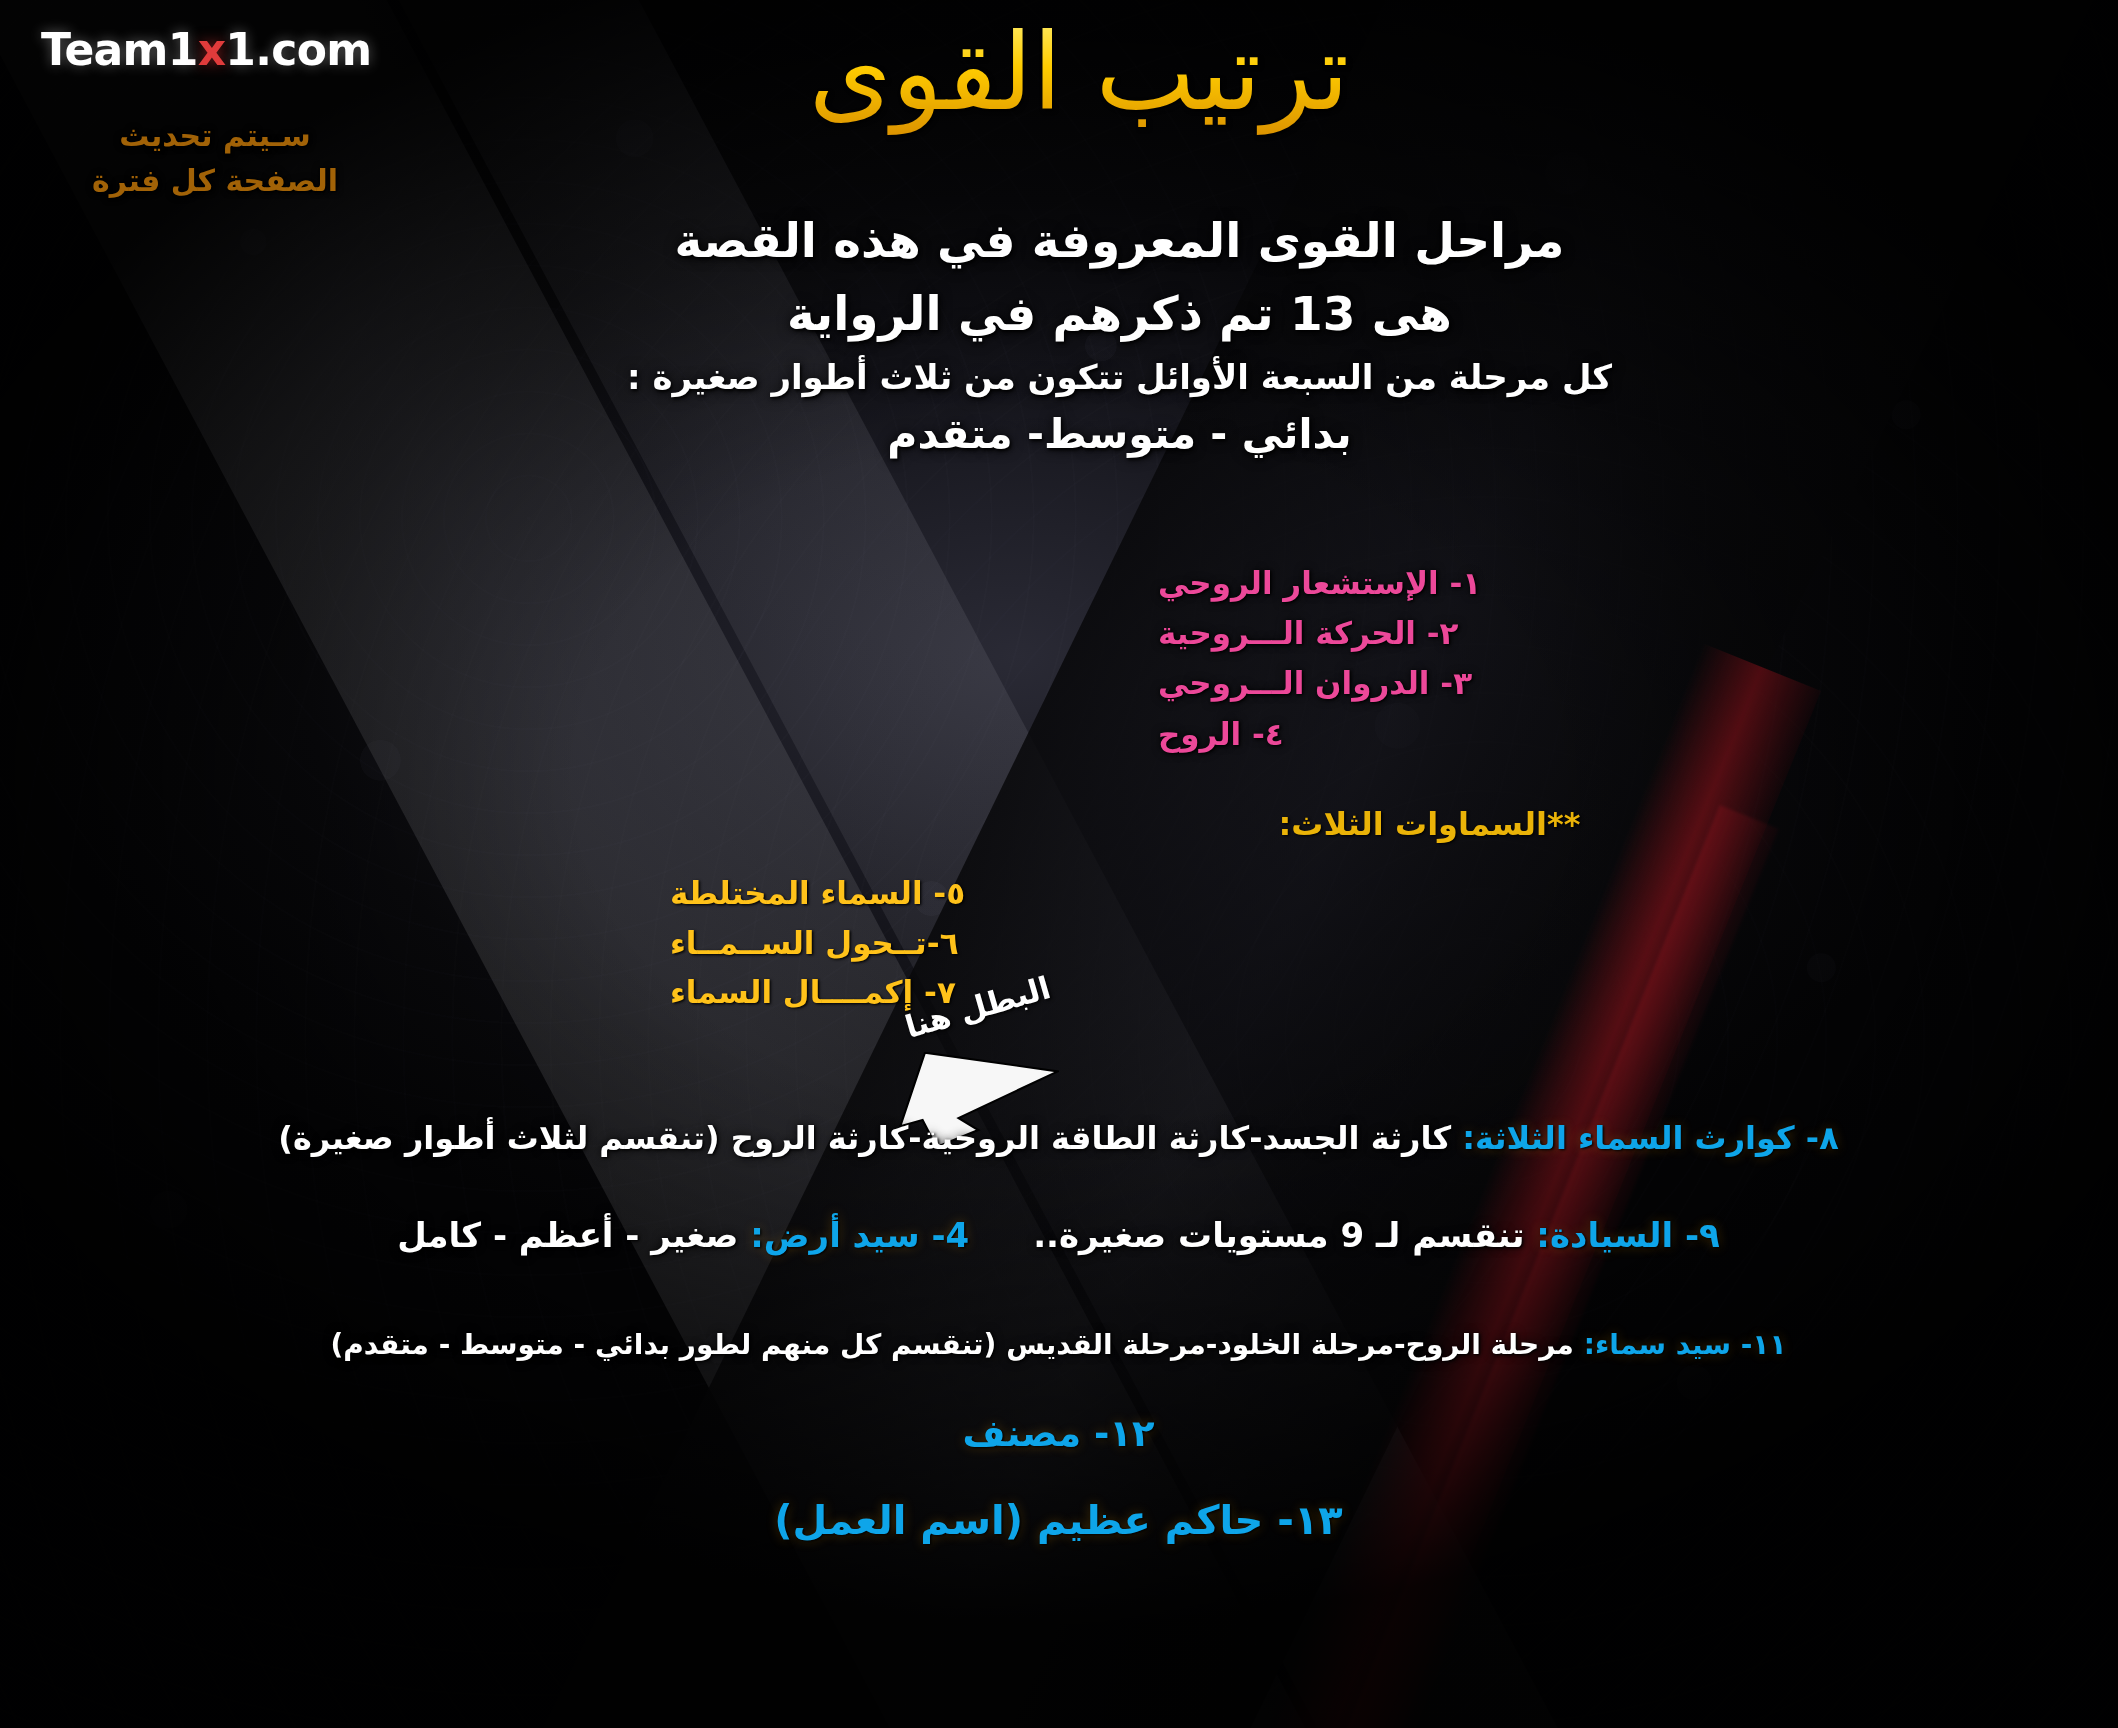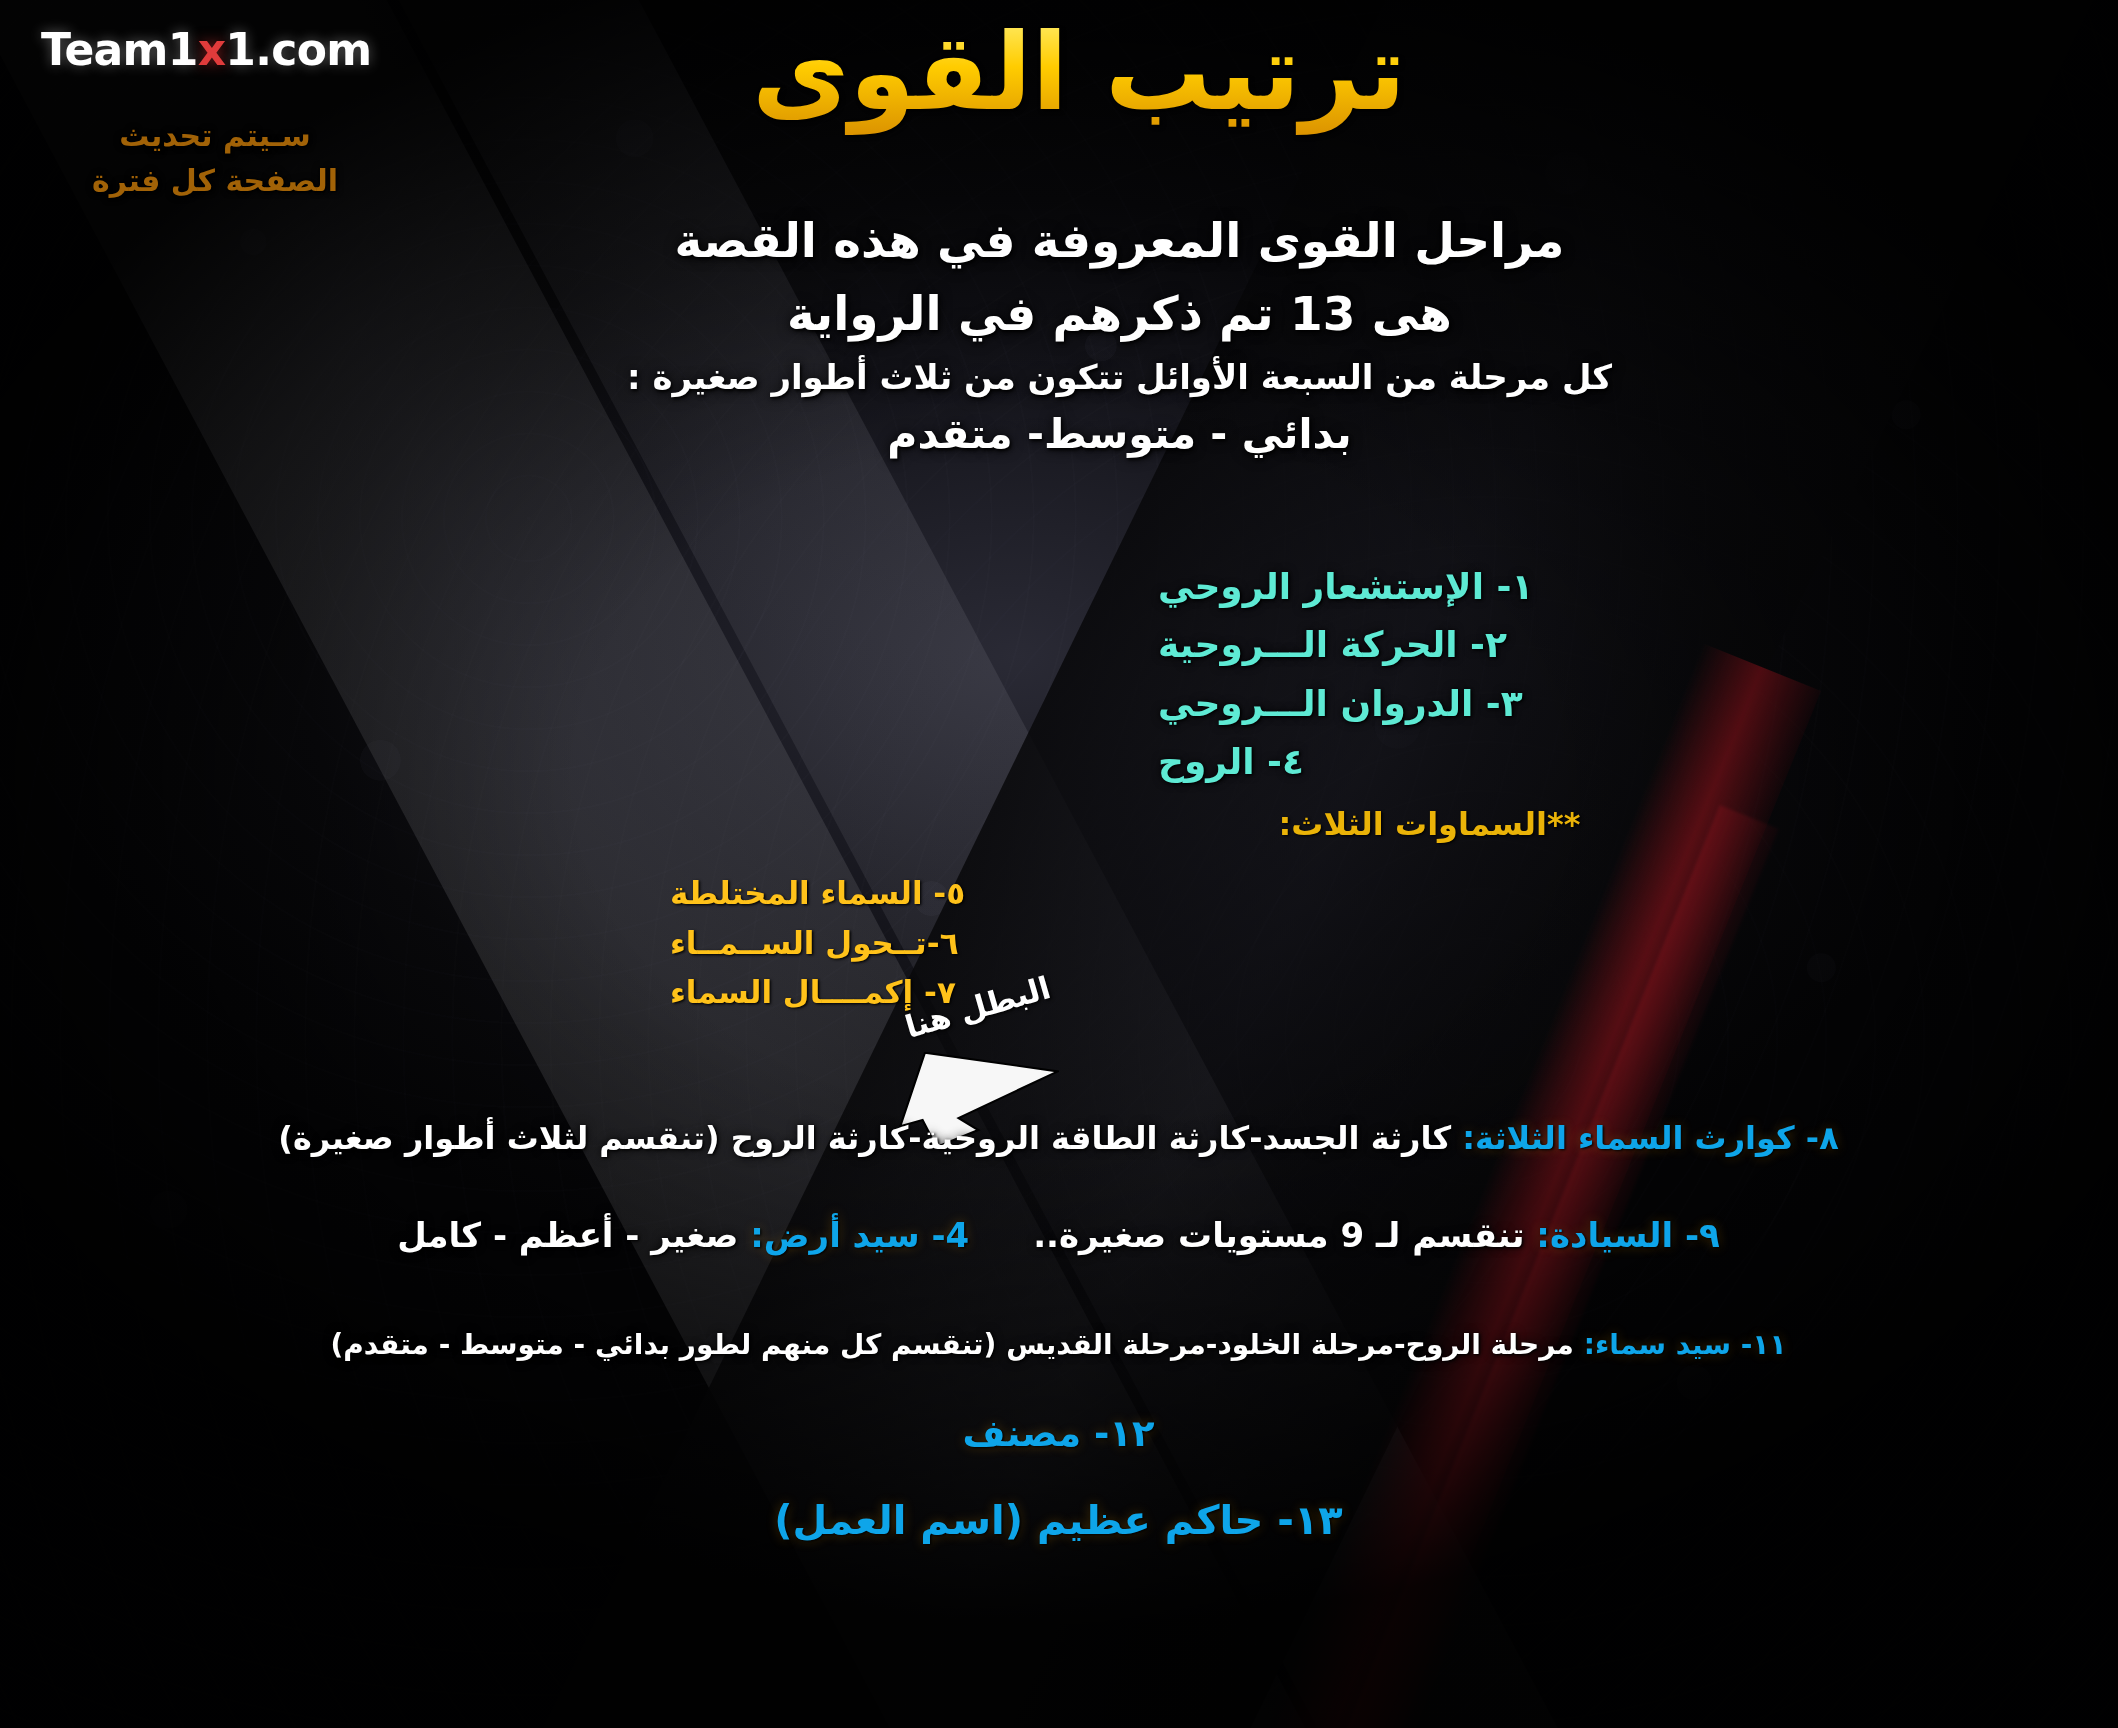--- a/index.html
+++ b/index.html
@@ -156,21 +156,21 @@
 
   
   .main-title {
     position: absolute;
     top: 7px;
     right: 0;
     left: 0;
     text-align: center;
     font-family: "DejaVu Sans", sans-serif;
     font-size: 106px;
-    font-weight: bold;
+    font-weight: normal;
     color: #ffd400;
     background: linear-gradient(180deg, #fff27a 0%, #ffcc00 45%, #d98f00 100%);
     -webkit-background-clip: text;
     background-clip: text;
     -webkit-text-fill-color: transparent;
     filter: drop-shadow(2.1px 2.8px 2.1px rgba(0,0,0,.95));
     padding-left: 41px;
     line-height: 1.25;
   }
 
@@ -191,22 +191,22 @@
   .intro .l4 { font-size: 41px; }
   .intro .big { font-size: 47px; }
 
   
   .list-top {
     position: absolute;
     top: 558px;
     right: 113px;
     width: 847px;
     text-align: left;
-    color: #5eead4;
-    font-size: 36px;
+    color: #ec4899;
+    font-size: 31px;
     font-weight: bold;
     line-height: 1.62;
     text-shadow: 1.4px 1.4px 2.8px #000, 0 0 8.5px rgba(0,0,0,.8);
     direction: rtl;
     margin-left: 17px;
   }
   .list-top div { text-align: left; }
 
   .heavens-head {
     position: absolute;

